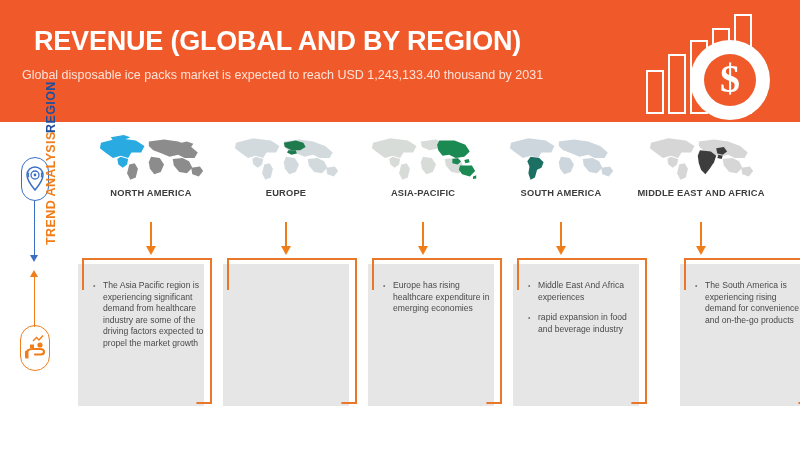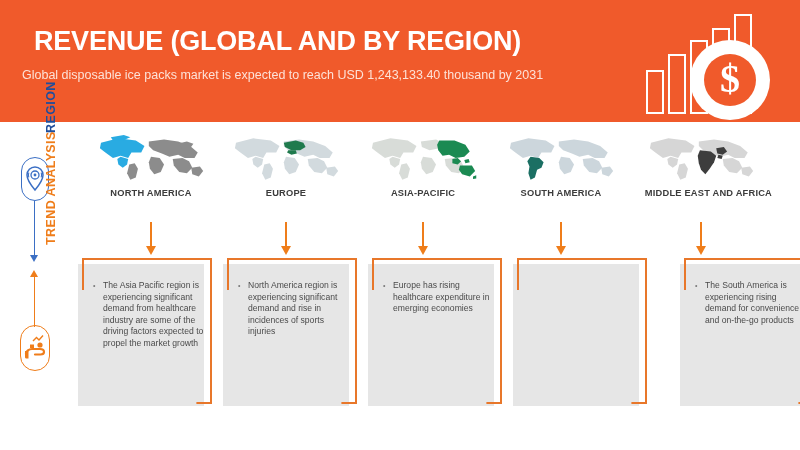--- a/index.html
+++ b/index.html
@@ -355,21 +355,21 @@
     </g>
     <g fill="#1b6f63">
       <path d="M44 42 L60 44 L68 52 L64 62 L56 66 L52 80 L44 84 L40 72 L42 60 L38 50 Z"></path>
     </g>
   </svg>
   <div class="region-name">SOUTH AMERICA</div>
   <div class="region-arrow-line"></div>
   <div class="region-arrow-head"></div>
 </div>
 
-<div class="region-col" style="left:630px;text-align:right;">
+<div class="region-col" style="left:630px;">
   <svg class="region-map" viewBox="0 0 200 92">
     <g fill="#d6d6d6">
       <path d="M8 16 L40 8 L72 12 L88 22 L82 34 L64 34 L58 44 L44 40 L30 44 L16 34 L6 26 Z"></path>
       <path d="M44 42 L58 46 L56 56 L48 62 L40 56 L38 46 Z"></path>
       <path d="M60 56 L70 54 L76 64 L72 80 L62 84 L56 72 Z"></path>
       <path d="M96 14 L124 10 L150 14 L172 22 L186 34 L180 44 L162 44 L150 38 L134 42 L120 36 L104 30 L96 22 Z"></path>
       <path d="M140 46 L158 44 L170 50 L176 62 L166 72 L152 70 L142 58 Z"></path>
       <path d="M174 62 L190 60 L196 68 L188 78 L176 74 Z"></path>
     </g>
     <g fill="#3d3d3d">
@@ -387,36 +387,37 @@
   <div class="trend-card-bg"></div>
   <div class="trend-card-bracket"></div>
   <ul class="trend-list">
     <li>The Asia Pacific region is experiencing significant demand from healthcare industry are some of the driving factors expected to propel the market growth</li>
   </ul>
 </div>
 
 <div class="trend-card" style="left:223px;">
   <div class="trend-card-bg"></div>
   <div class="trend-card-bracket"></div>
-  <ul class="trend-list">
-    <li>North America region is experiencing significant demand and rise in incidences of sports injuries</li>
-  </ul>
 </div>
 
 <div class="trend-card" style="left:368px;">
   <div class="trend-card-bg"></div>
   <div class="trend-card-bracket"></div>
   <ul class="trend-list">
     <li>Europe has rising healthcare expenditure in emerging economies</li>
   </ul>
 </div>
 
 <div class="trend-card" style="left:513px;">
   <div class="trend-card-bg"></div>
   <div class="trend-card-bracket"></div>
+  <ul class="trend-list">
+    <li> Middle East And Africa experiences</li>
+    <li>rapid expansion in food and beverage industry</li>
+  </ul>
 </div>
 
 <div class="trend-card" style="left:680px;">
   <div class="trend-card-bg"></div>
   <div class="trend-card-bracket"></div>
   <ul class="trend-list">
     <li> The South America is experiencing rising demand for convenience and on-the-go products</li>
   </ul>
 </div>
 

